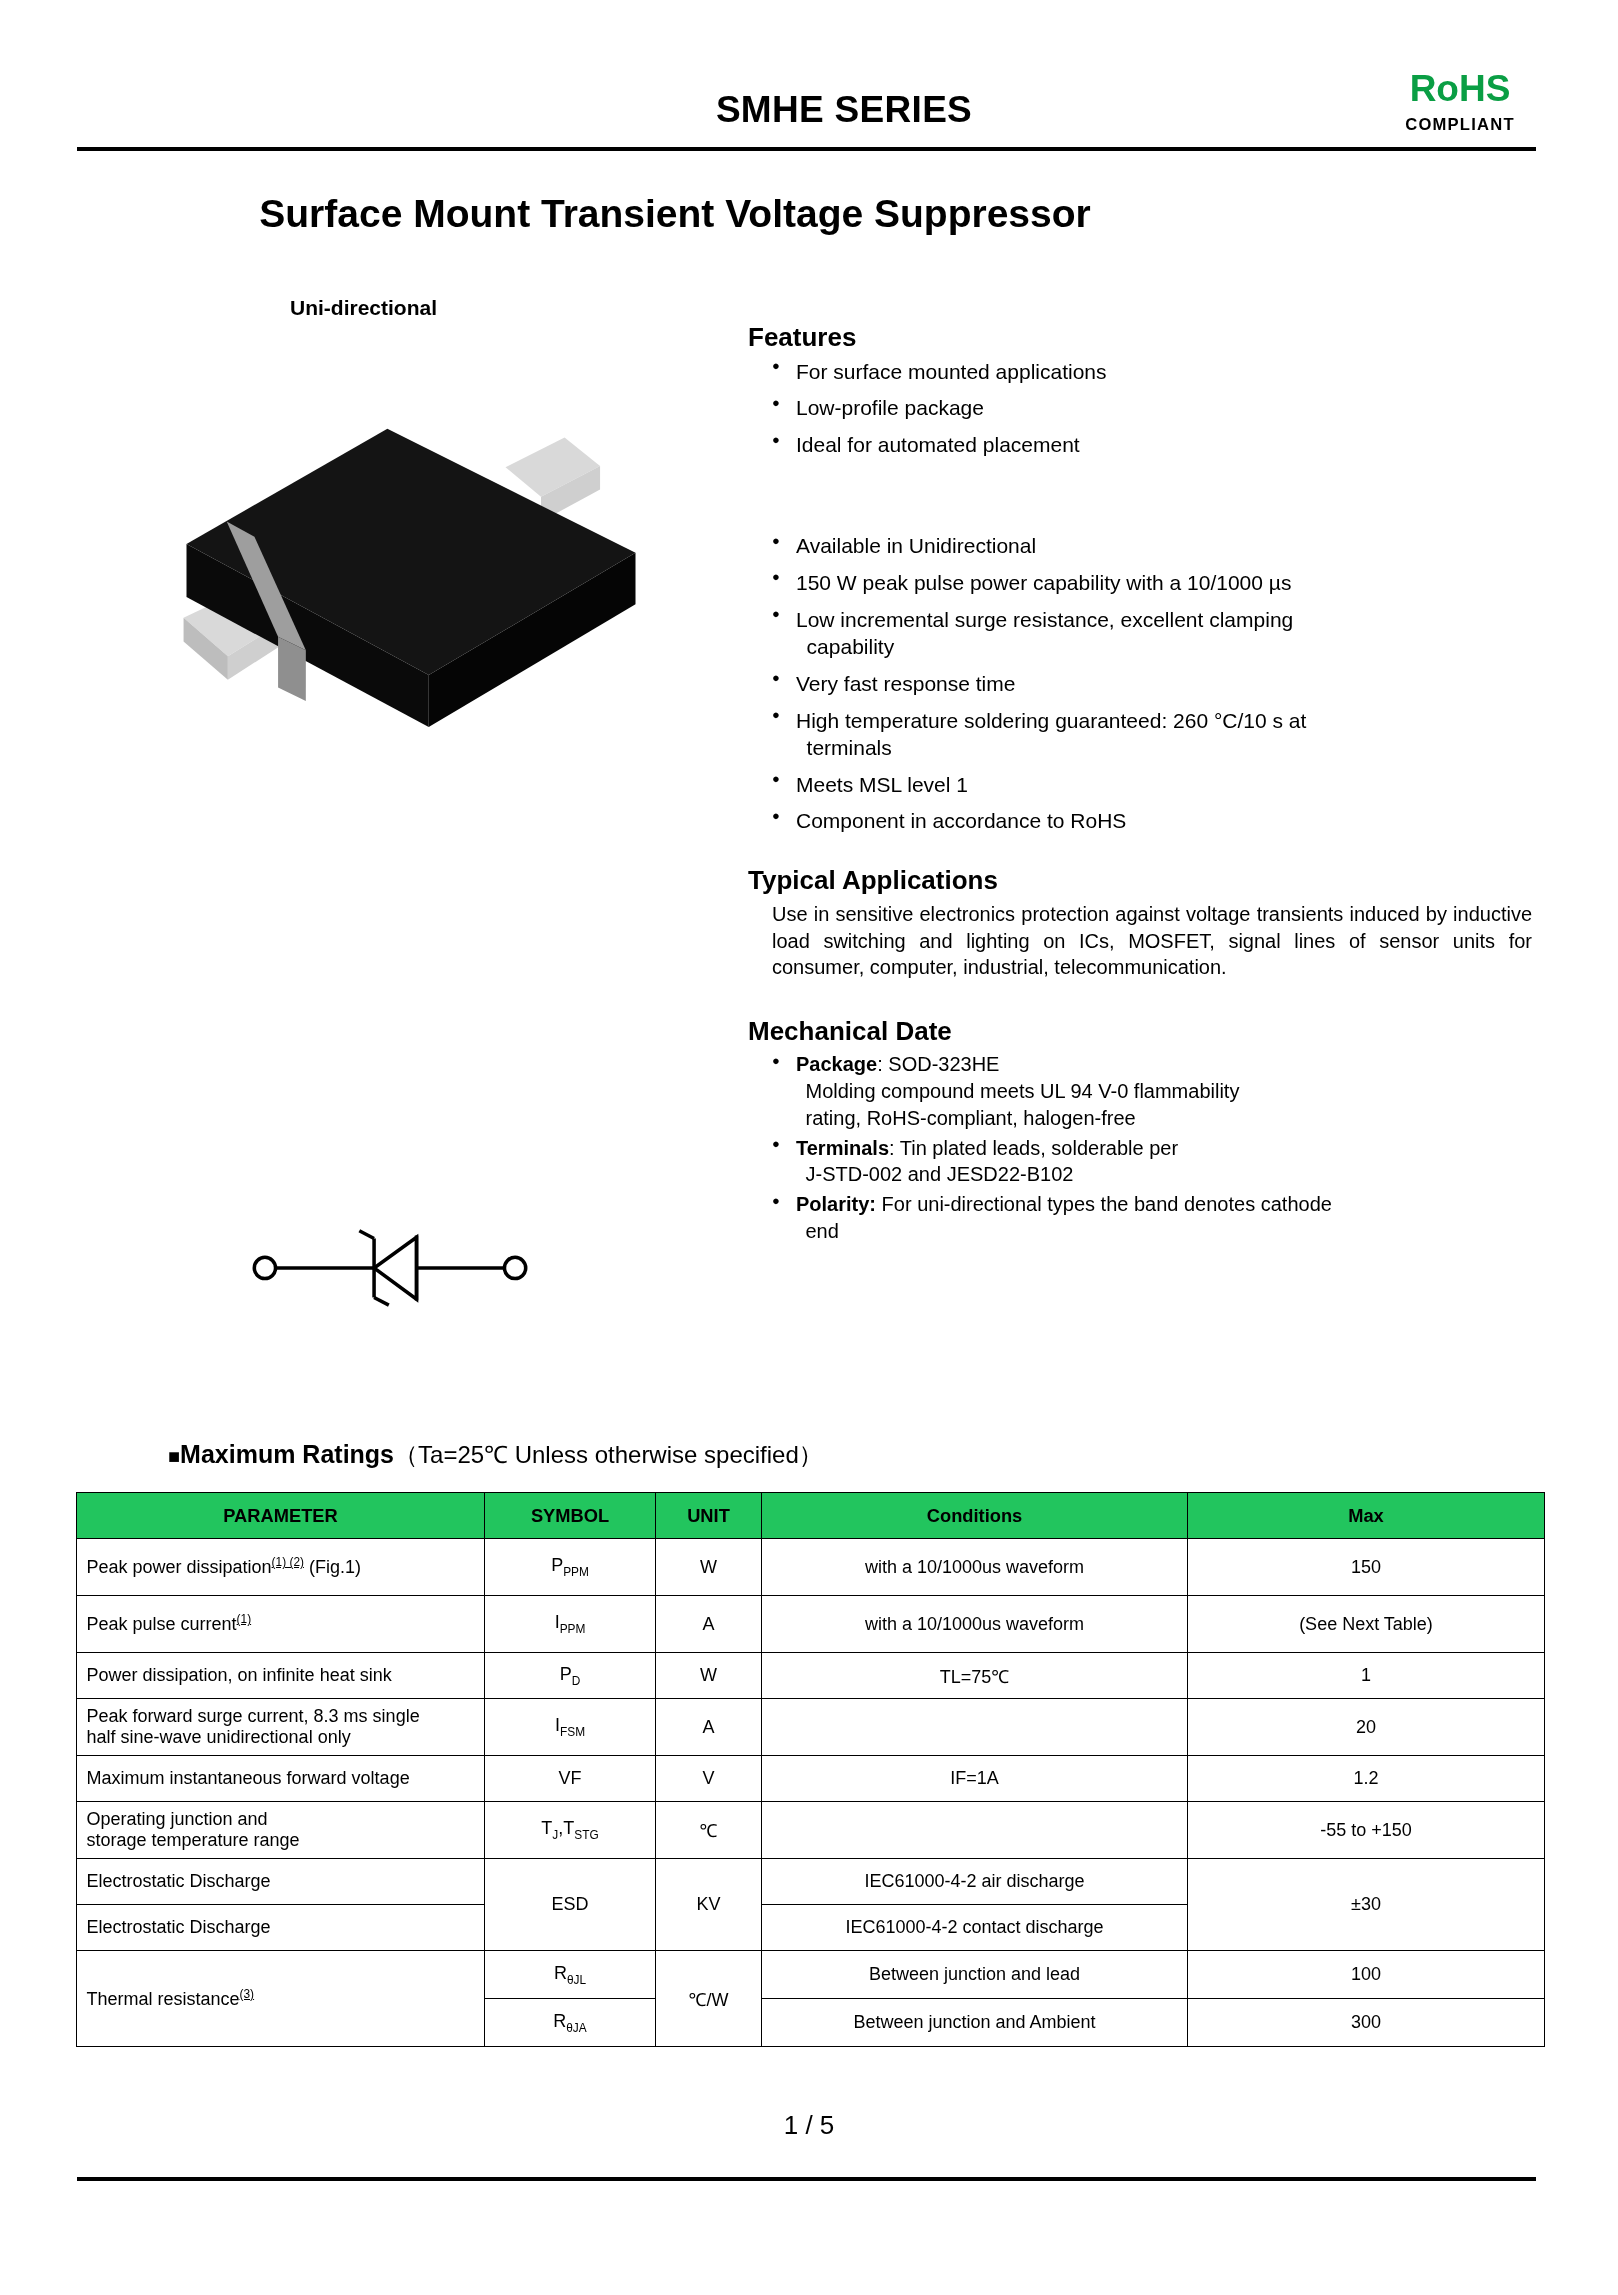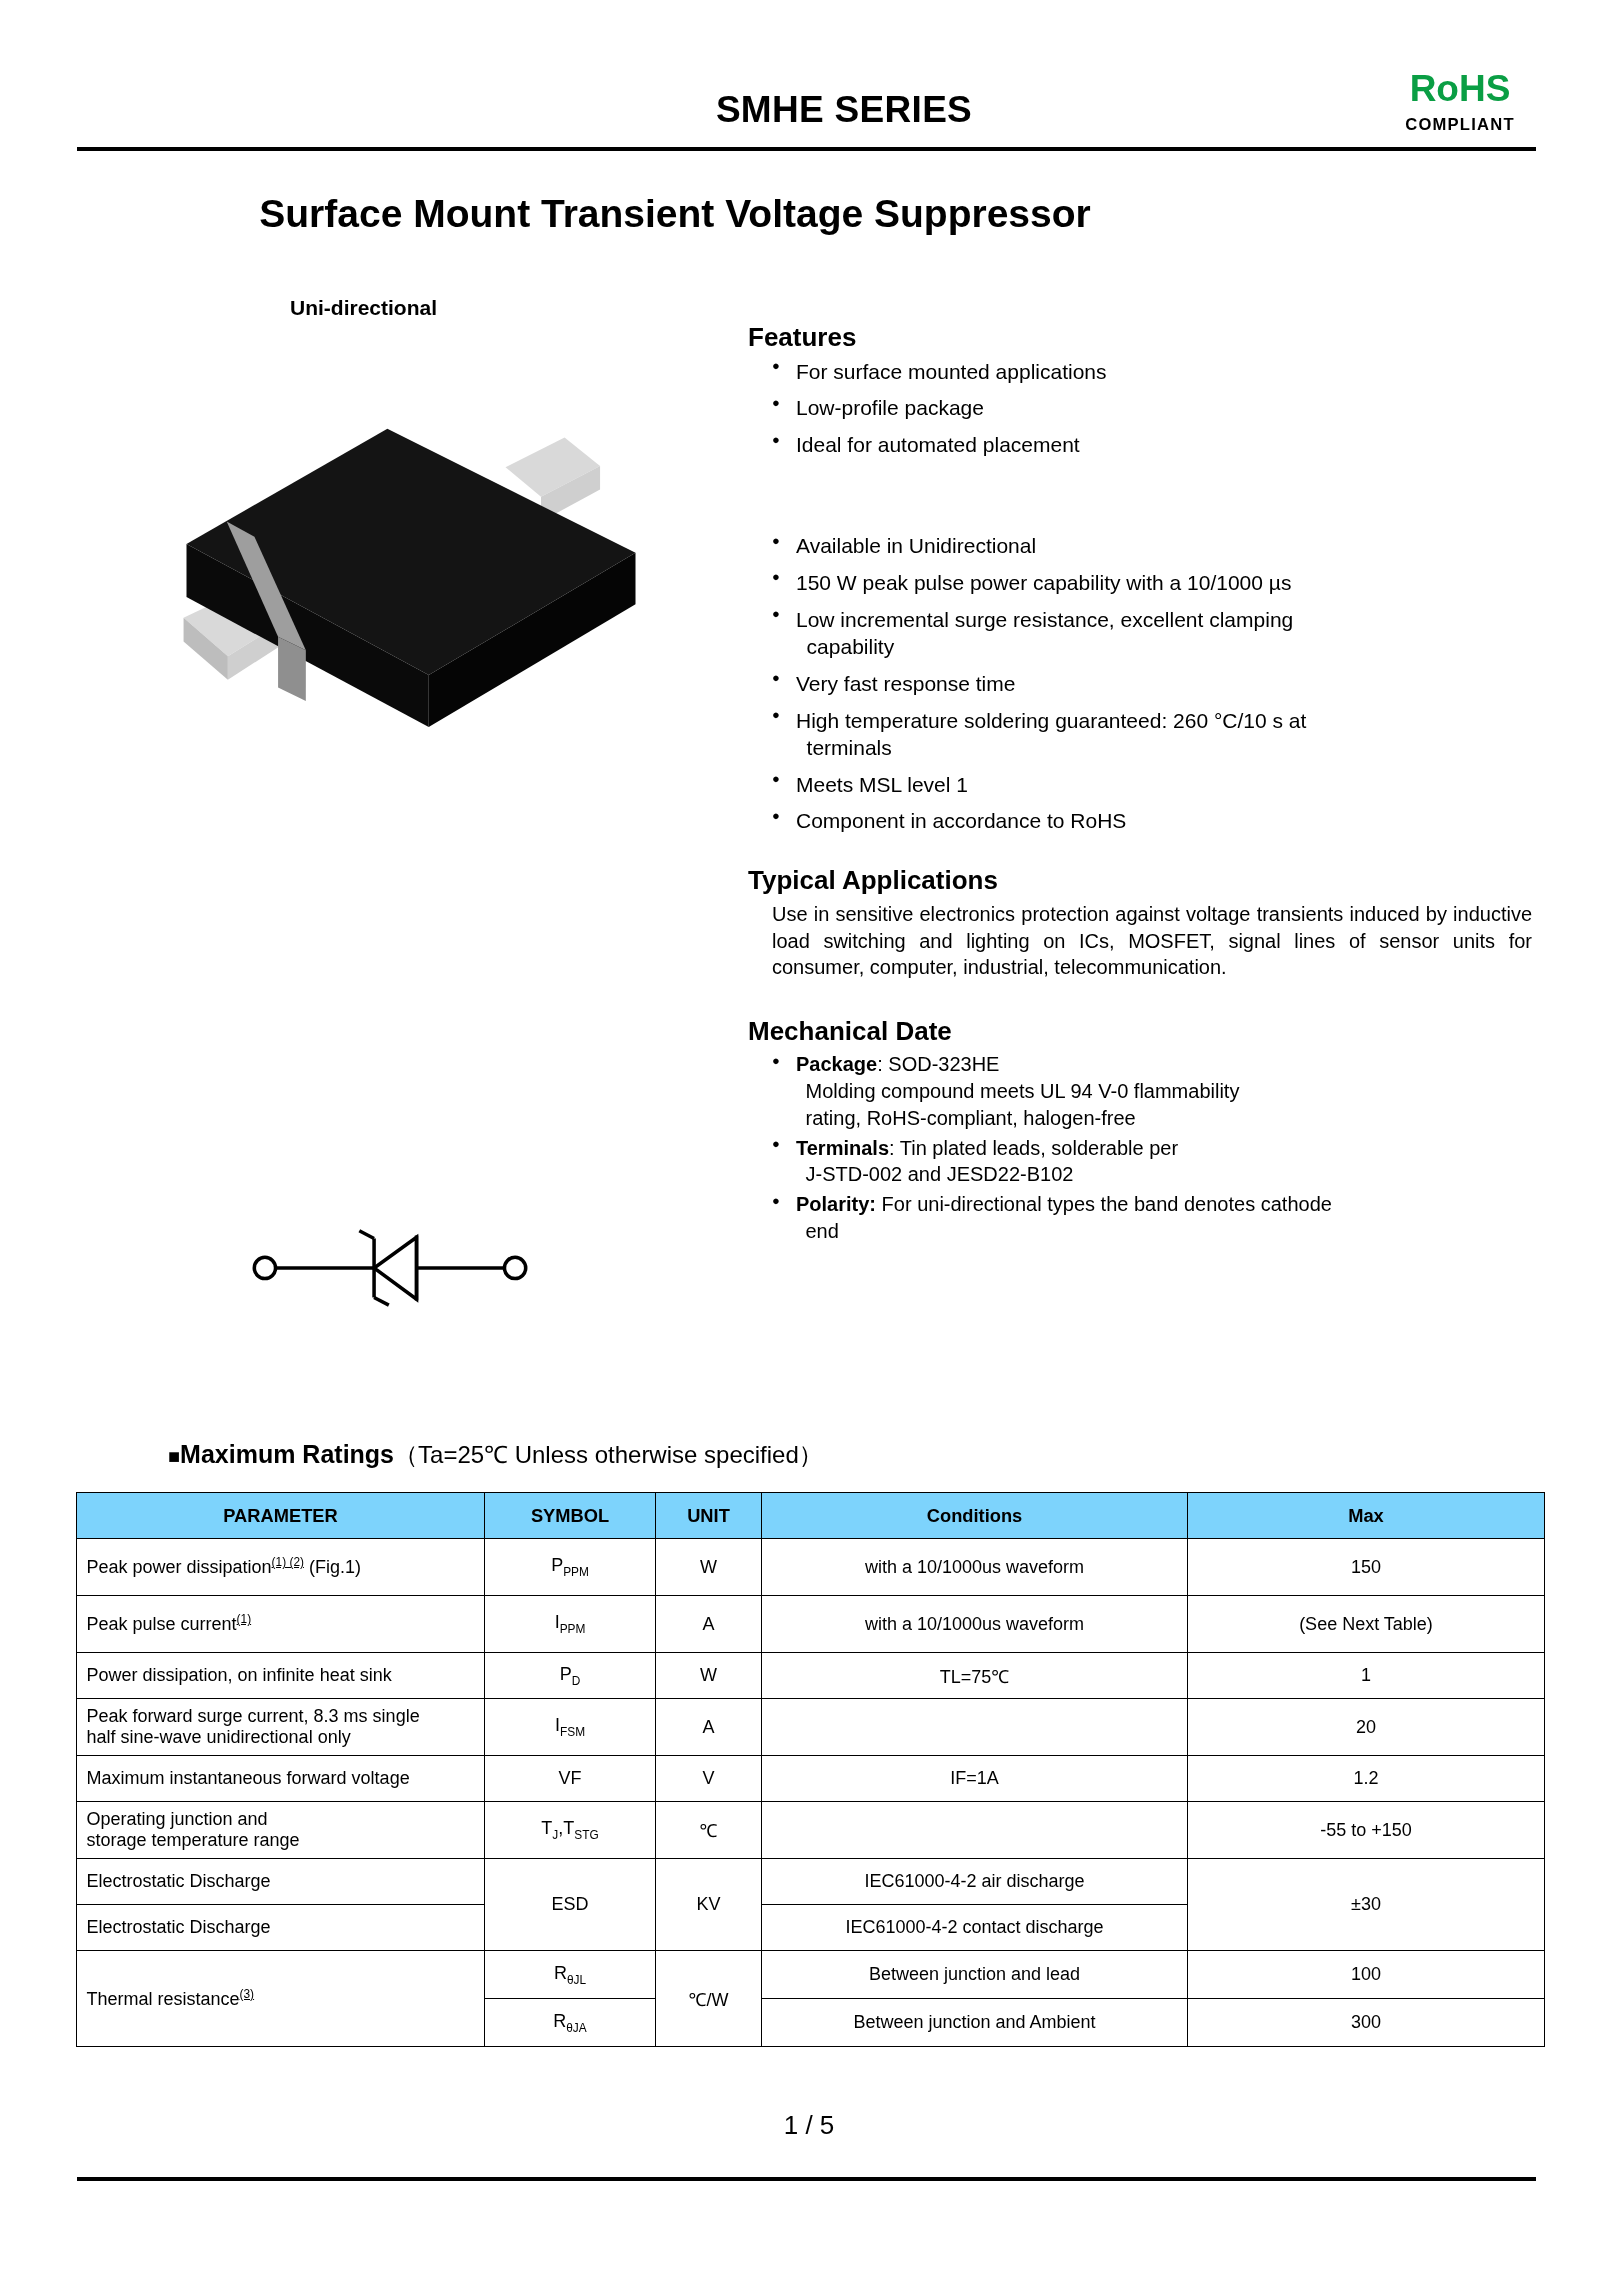--- a/index.html
+++ b/index.html
@@ -86,21 +86,21 @@
     table-layout:fixed;
   }
   table.ratings th, table.ratings td {
     border:1.8px solid #000;
     font-size:18px;
     padding:0 6px;
     text-align:center;
     vertical-align:middle;
   }
   table.ratings th {
-    background:#7dd3fc; font-weight:bold; height:45px; font-size:18.3px;
+    background:#22c55e; font-weight:bold; height:45px; font-size:18.3px;
   }
   table.ratings td.p { text-align:left; padding-left:9.5px; line-height:1.18; }
   .c1 { width:408px; }
   .c2 { width:171px; }
   .c3 { width:106px; }
   .c4 { width:426px; }
   .c5 { width:357px; }
   sub { font-size:0.66em; }
   sup { font-size:0.66em;text-decoration:underline; }
 

